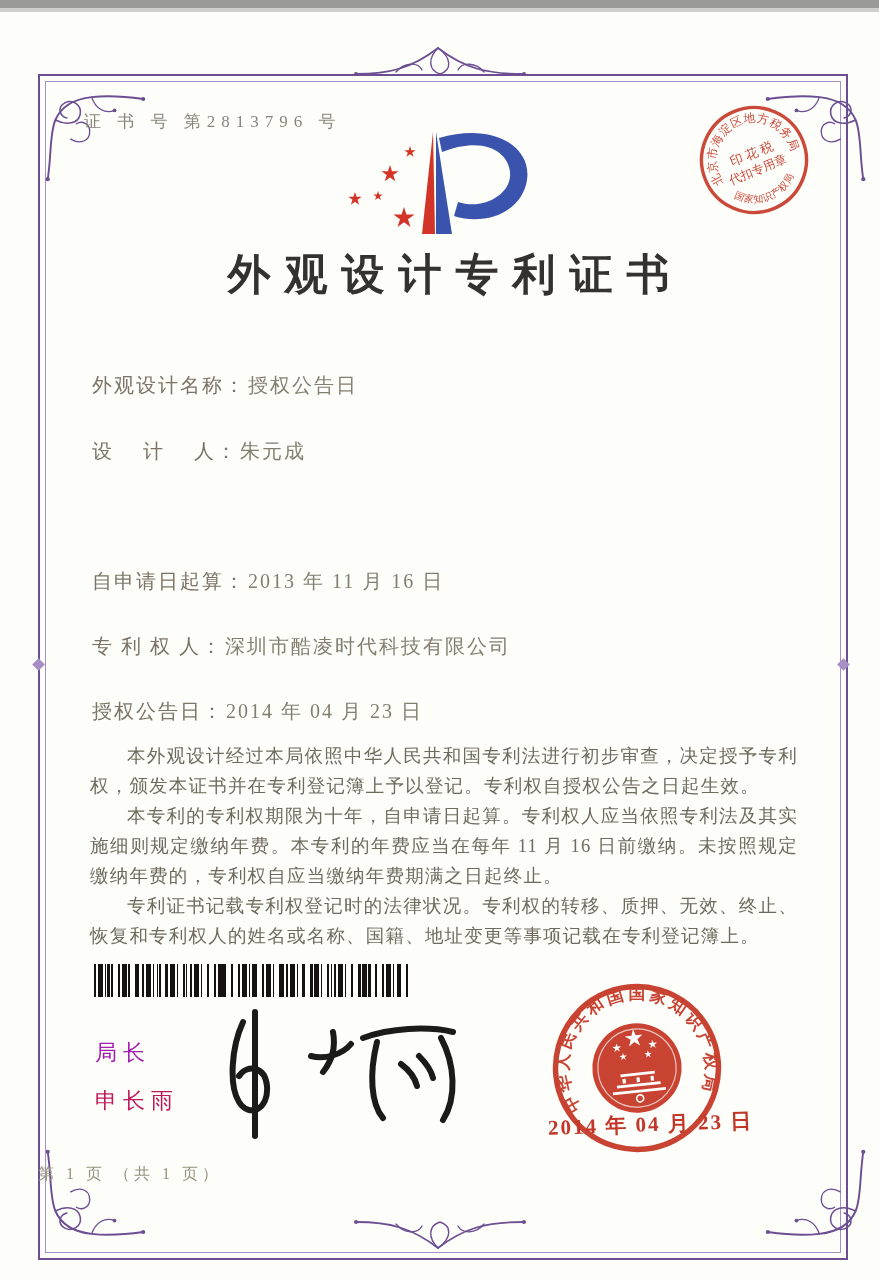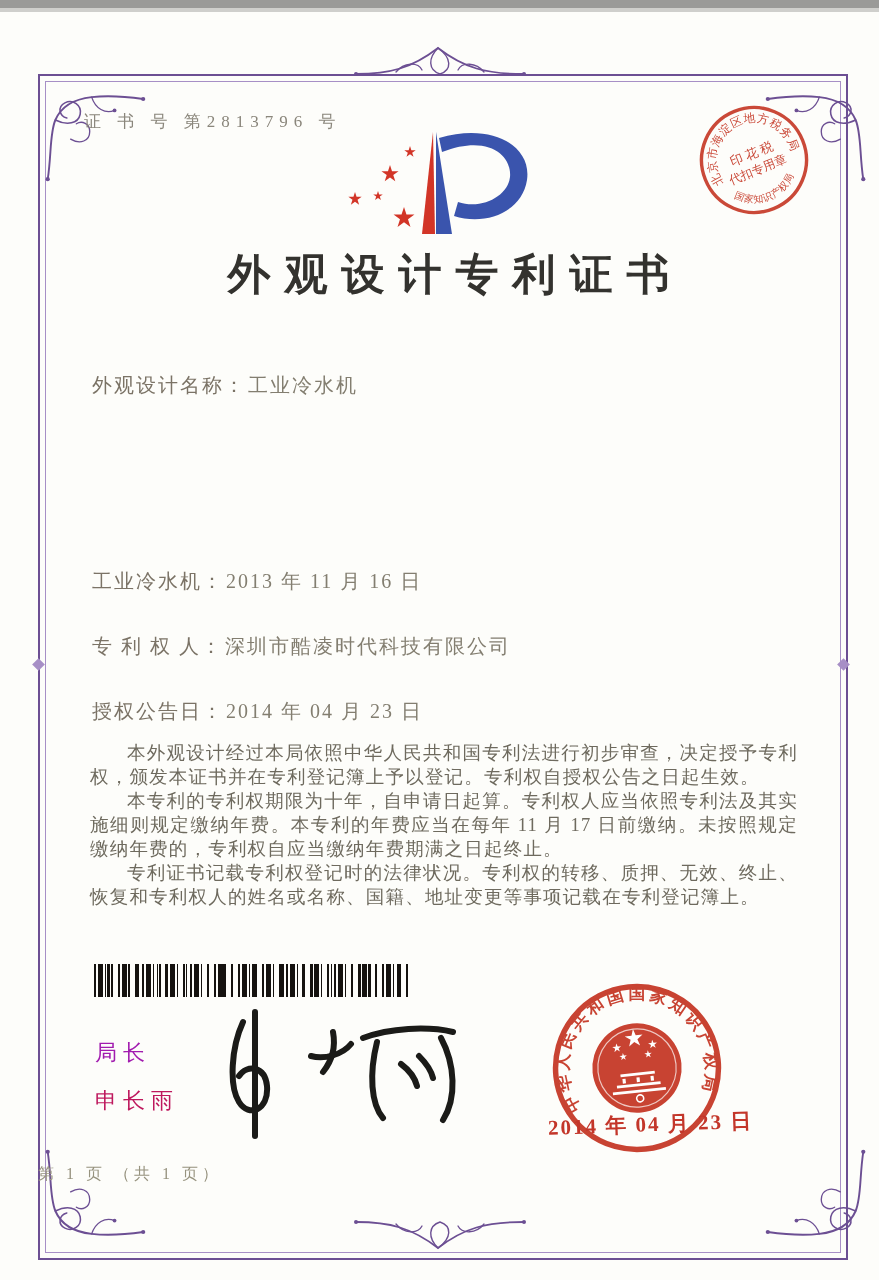--- a/index.html
+++ b/index.html
@@ -36,21 +36,21 @@
     color:#8a867b;}
   .title{position:absolute;left:0;top:238px;width:100%;text-align:center;
     font-size:43px;letter-spacing:14px;color:#33322e;font-weight:600;}
   
   .field{position:absolute;left:92px;font-size:20px;letter-spacing:2px;color:var(--text-faded);
     white-space:nowrap;}
   .f0{top:364px}.f1{top:430px}.f2{top:495px}.f3{top:560px}.f4{top:625px}.f5{top:690px}
   .field .fvalue{margin-left:2px;color:#837e70;}
   
   .paras{position:absolute;left:90px;top:733px;width:708px;color:var(--body-text);
-    font-size:18.5px;line-height:24px;letter-spacing:1.2px;text-align:justify;}
+    font-size:18.5px;line-height:30px;letter-spacing:1.2px;text-align:justify;}
   .paras p{margin:0;text-indent:2em;}
   
   .barcode{position:absolute;left:94px;top:956px;width:316px;height:33px;
     background:
       repeating-linear-gradient(90deg,#15120f 0 2px,transparent 2px 4px,#15120f 4px 9px,transparent 9px 11px,#15120f 11px 12px,transparent 12px 17px,#15120f 17px 19px,transparent 19px 24px),
       repeating-linear-gradient(90deg,transparent 0 5px,#15120f 5px 6px,transparent 6px 13px,#15120f 13px 16px,transparent 16px 29px);
   }
   .signer-title{position:absolute;left:95px;top:1030px;font-size:22px;letter-spacing:6px;color:#a21caf;}
   .signer-name{position:absolute;left:95px;top:1078px;font-size:22px;letter-spacing:6px;color:#be185d;}
   .signature{position:absolute;left:205px;top:996px;}
@@ -162,28 +162,29 @@
       <path id="taxBot" d="M57.1 136 A56 56 0 0 0 142.9 136" fill="none"></path>
       <text class="seal-text" font-size="15.5"><textPath href="#taxTop" textLength="178" lengthAdjust="spacing">北京市海淀区地方税务局</textPath></text>
       <text class="seal-text" font-size="13"><textPath href="#taxBot" textLength="94" lengthAdjust="spacing">国家知识产权局</textPath></text>
       <text class="seal-text" x="100" y="97" font-size="17" text-anchor="middle">印 花 税</text>
       <text class="seal-text" x="100" y="119" font-size="16" text-anchor="middle">代扣专用章</text>
     </svg>
   </div>
 
   <div class="title">外观设计专利证书</div>
 
-  <div class="field f0"><span class="flabel">外观设计名称：</span><span class="fvalue">工业冷水机</span></div>
-  <div class="field f3"><span class="flabel">工业冷水机：</span><span class="fvalue">2013 年 11 月 16 日</span></div>
+  <div class="field f0"><span class="flabel">外观设计名称：</span><span class="fvalue">授权公告日</span></div>
+  <div class="field f1"><span class="flabel">设　 计 　人：</span><span class="fvalue">朱元成</span></div>
+  <div class="field f3"><span class="flabel">自申请日起算：</span><span class="fvalue">2013 年 11 月 16 日</span></div>
   <div class="field f4"><span class="flabel">专 利 权 人：</span><span class="fvalue">深圳市酷凌时代科技有限公司</span></div>
   <div class="field f5"><span class="flabel">授权公告日：</span><span class="fvalue">2014 年 04 月 23 日</span></div>
 
   <div class="paras">
     <p>本外观设计经过本局依照中华人民共和国专利法进行初步审查，决定授予专利权，颁发本证书并在专利登记簿上予以登记。专利权自授权公告之日起生效。</p>
-    <p>本专利的专利权期限为十年，自申请日起算。专利权人应当依照专利法及其实施细则规定缴纳年费。本专利的年费应当在每年 11 月 17 日前缴纳。未按照规定缴纳年费的，专利权自应当缴纳年费期满之日起终止。</p>
+    <p>本专利的专利权期限为十年，自申请日起算。专利权人应当依照专利法及其实施细则规定缴纳年费。本专利的年费应当在每年 11 月 16 日前缴纳。未按照规定缴纳年费的，专利权自应当缴纳年费期满之日起终止。</p>
     <p>专利证书记载专利权登记时的法律状况。专利权的转移、质押、无效、终止、恢复和专利权人的姓名或名称、国籍、地址变更等事项记载在专利登记簿上。</p>
   </div>
 
   <div class="barcode"></div>
 
   <div class="signer-title">局长</div>
   <div class="signer-name">申长雨</div>
 
   <div class="signature">
     <svg width="280" height="135" viewBox="0 0 280 135">

